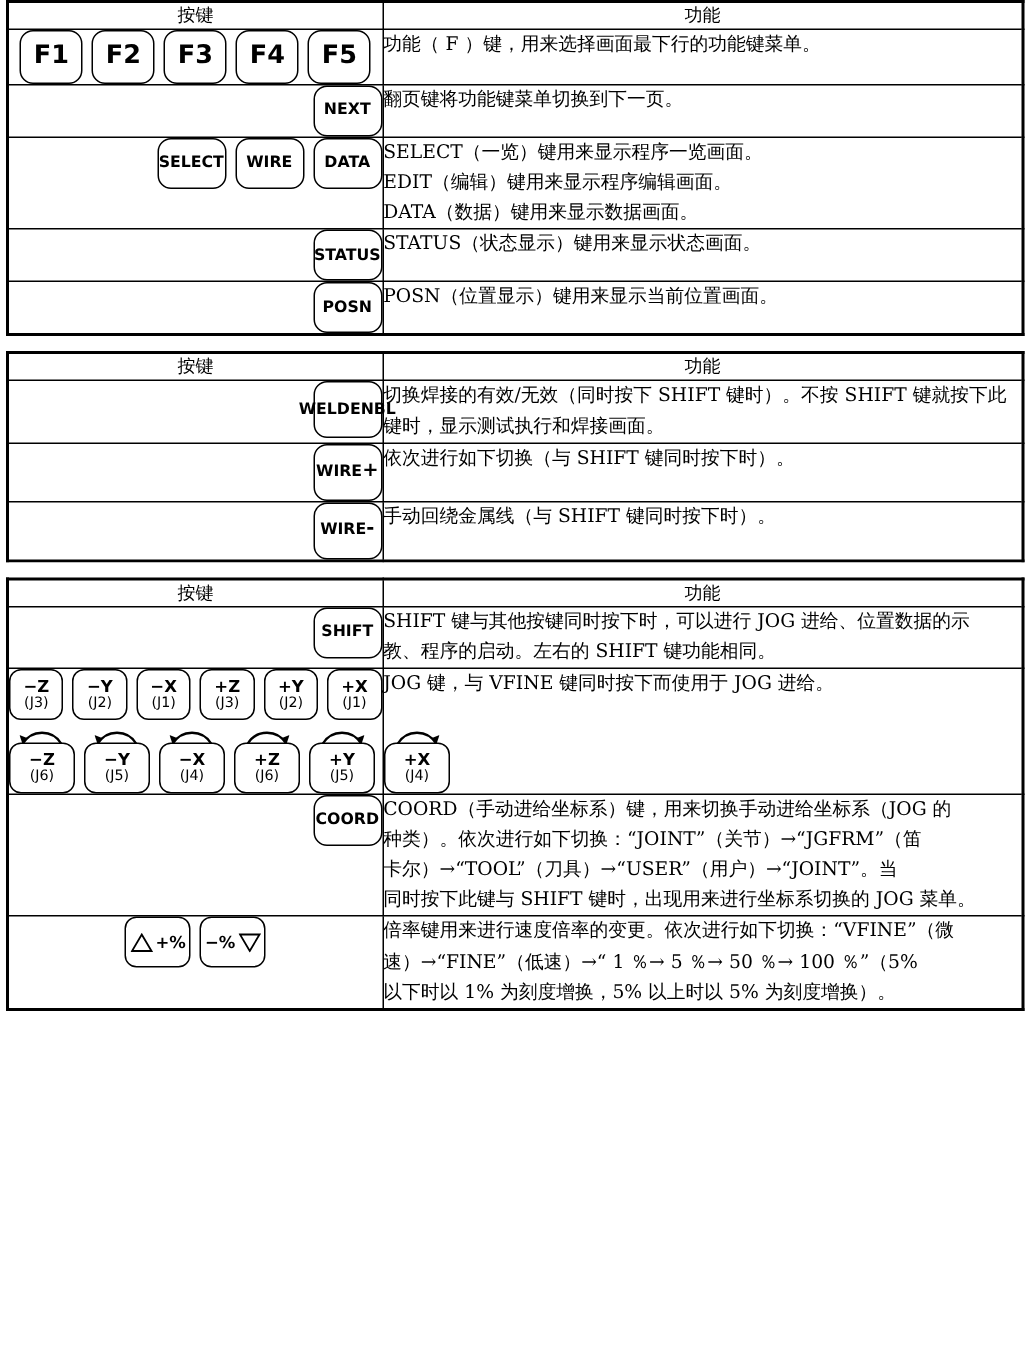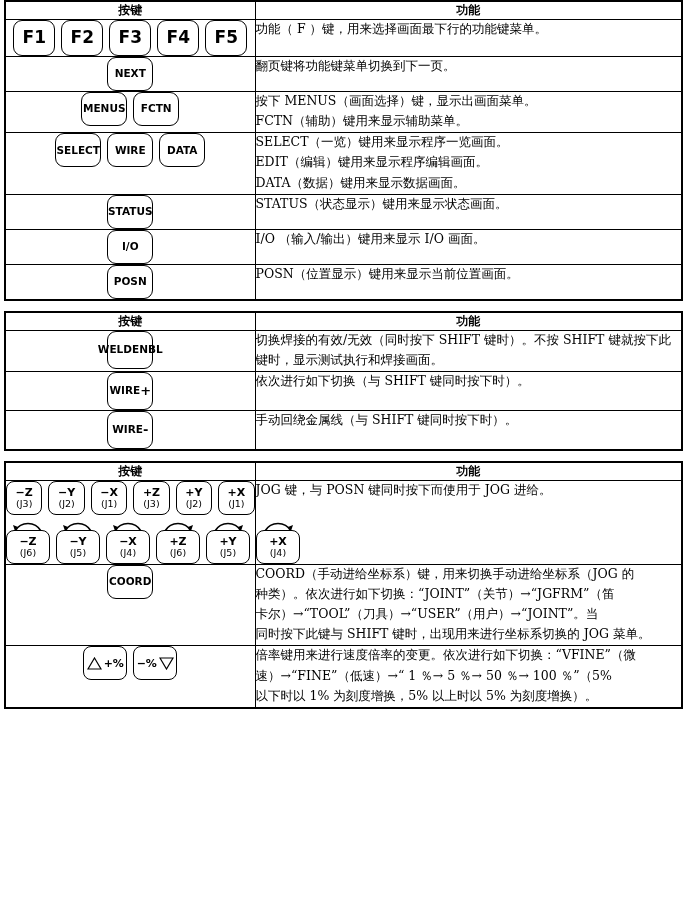--- a/index.html
+++ b/index.html
@@ -25,21 +25,21 @@
   table.keytable td, table.keytable th {
     border: 1px solid #000000;
     vertical-align: top;
     padding: 0;
   }
   table.keytable.outer {
     border: 2px solid #000000;
   }
   .hdr {
     text-align: center;
-    font-weight: bold;
+    font-weight: normal;
     font-size: 12px;
     font-family: "DejaVu Sans", "Liberation Sans", sans-serif;
     padding: 3px 0 4px 0;
     height: 15px;
   }
   .col-key { width: 250px; }
   .col-fn  { width: 427px; }
 
   .keycell {
     padding: 6px 6px 6px 6px;
@@ -51,21 +51,21 @@
     padding: 6px 7px 6px 7px;
     font-size: 12.5px;
     line-height: 1.45;
     font-family: "DejaVu Serif", "Liberation Serif", serif;
   }
   .fncell p { margin: 0 0 2px 0; }
 
   
   .keyrow {
     display: flex;
-    justify-content: center;
+    justify-content: flex-end;
     align-items: center;
     gap: 6px;
   }
   .keyrow.center { justify-content: center; }
   .keyrow.spread { justify-content: space-between; }
 
   .key {
     display: inline-flex;
     align-items: center;
     justify-content: center;
@@ -170,32 +170,20 @@
         <td class="keycell tallpad">
           <div class="keyrow">
             <span class="key med">NEXT</span>
           </div>
         </td>
         <td class="fncell">
           <p>翻页键将功能键菜单切换到下一页。</p>
         </td>
       </tr>
 
-      <tr>
-        <td class="keycell tallpad">
-          <div class="keyrow">
-            <span class="key med">MENUS</span>
-            <span class="key med">FCTN</span>
-          </div>
-        </td>
-        <td class="fncell">
-          <p>按下 MENUS（画面选择）键，显示出画面菜单。</p>
-          <p>FCTN（辅助）键用来显示辅助菜单。</p>
-        </td>
-      </tr>
 
       <tr>
         <td class="keycell tallpad">
           <div class="keyrow">
             <span class="key med">SELECT</span>
             <span class="key med">WIRE</span>
             <span class="key med">DATA</span>
           </div>
         </td>
         <td class="fncell">
@@ -210,30 +198,20 @@
         <td class="keycell tallpad">
           <div class="keyrow">
             <span class="key med">STATUS</span>
           </div>
         </td>
         <td class="fncell">
           <p>STATUS（状态显示）键用来显示状态画面。</p>
         </td>
       </tr>
 
-      <tr>
-        <td class="keycell tallpad">
-          <div class="keyrow">
-            <span class="key med">I/O</span>
-          </div>
-        </td>
-        <td class="fncell">
-          <p>I/O （输入/输出）键用来显示 I/O 画面。</p>
-        </td>
-      </tr>
 
       <tr>
         <td class="keycell tallpad">
           <div class="keyrow">
             <span class="key med">POSN</span>
           </div>
         </td>
         <td class="fncell">
           <p>POSN（位置显示）键用来显示当前位置画面。</p>
         </td>
@@ -305,20 +283,31 @@
     <colgroup>
         <col class="col-key">
         <col class="col-fn">
       </colgroup>
     <tbody>
       <tr>
         <td class="hdr">按键</td>
         <td class="hdr">功能</td>
       </tr>
 
+      <tr>
+        <td class="keycell tallpad">
+          <div class="keyrow">
+            <span class="key med">SHIFT</span>
+          </div>
+        </td>
+        <td class="fncell">
+          <p>SHIFT 键与其他按键同时按下时，可以进行 JOG 进给、位置数据的示</p>
+          <p>教、程序的启动。左右的 SHIFT 键功能相同。</p>
+        </td>
+      </tr>
 
       <tr>
         <td class="keycell center">
           <div class="keyrow spread" style="margin-bottom:6px;">
             <span class="key jog">
               <span class="j1">−Z</span>
               <span class="j2">(J3)</span>
             </span>
             <span class="key jog">
               <span class="j1">−Y</span>
@@ -411,21 +400,21 @@
                   </svg>
               </span>
               <span class="key jog">
                 <span class="j1">+X</span>
                 <span class="j2">(J4)</span>
               </span>
             </span>
           </div>
         </td>
         <td class="fncell">
-          <p>JOG 键，与 POSN 键同时按下而使用于 JOG 进给。</p>
+          <p>JOG 键，与 VFINE 键同时按下而使用于 JOG 进给。</p>
         </td>
       </tr>
 
       <tr>
         <td class="keycell tallpad">
           <div class="keyrow">
             <span class="key med">COORD</span>
           </div>
         </td>
         <td class="fncell">

